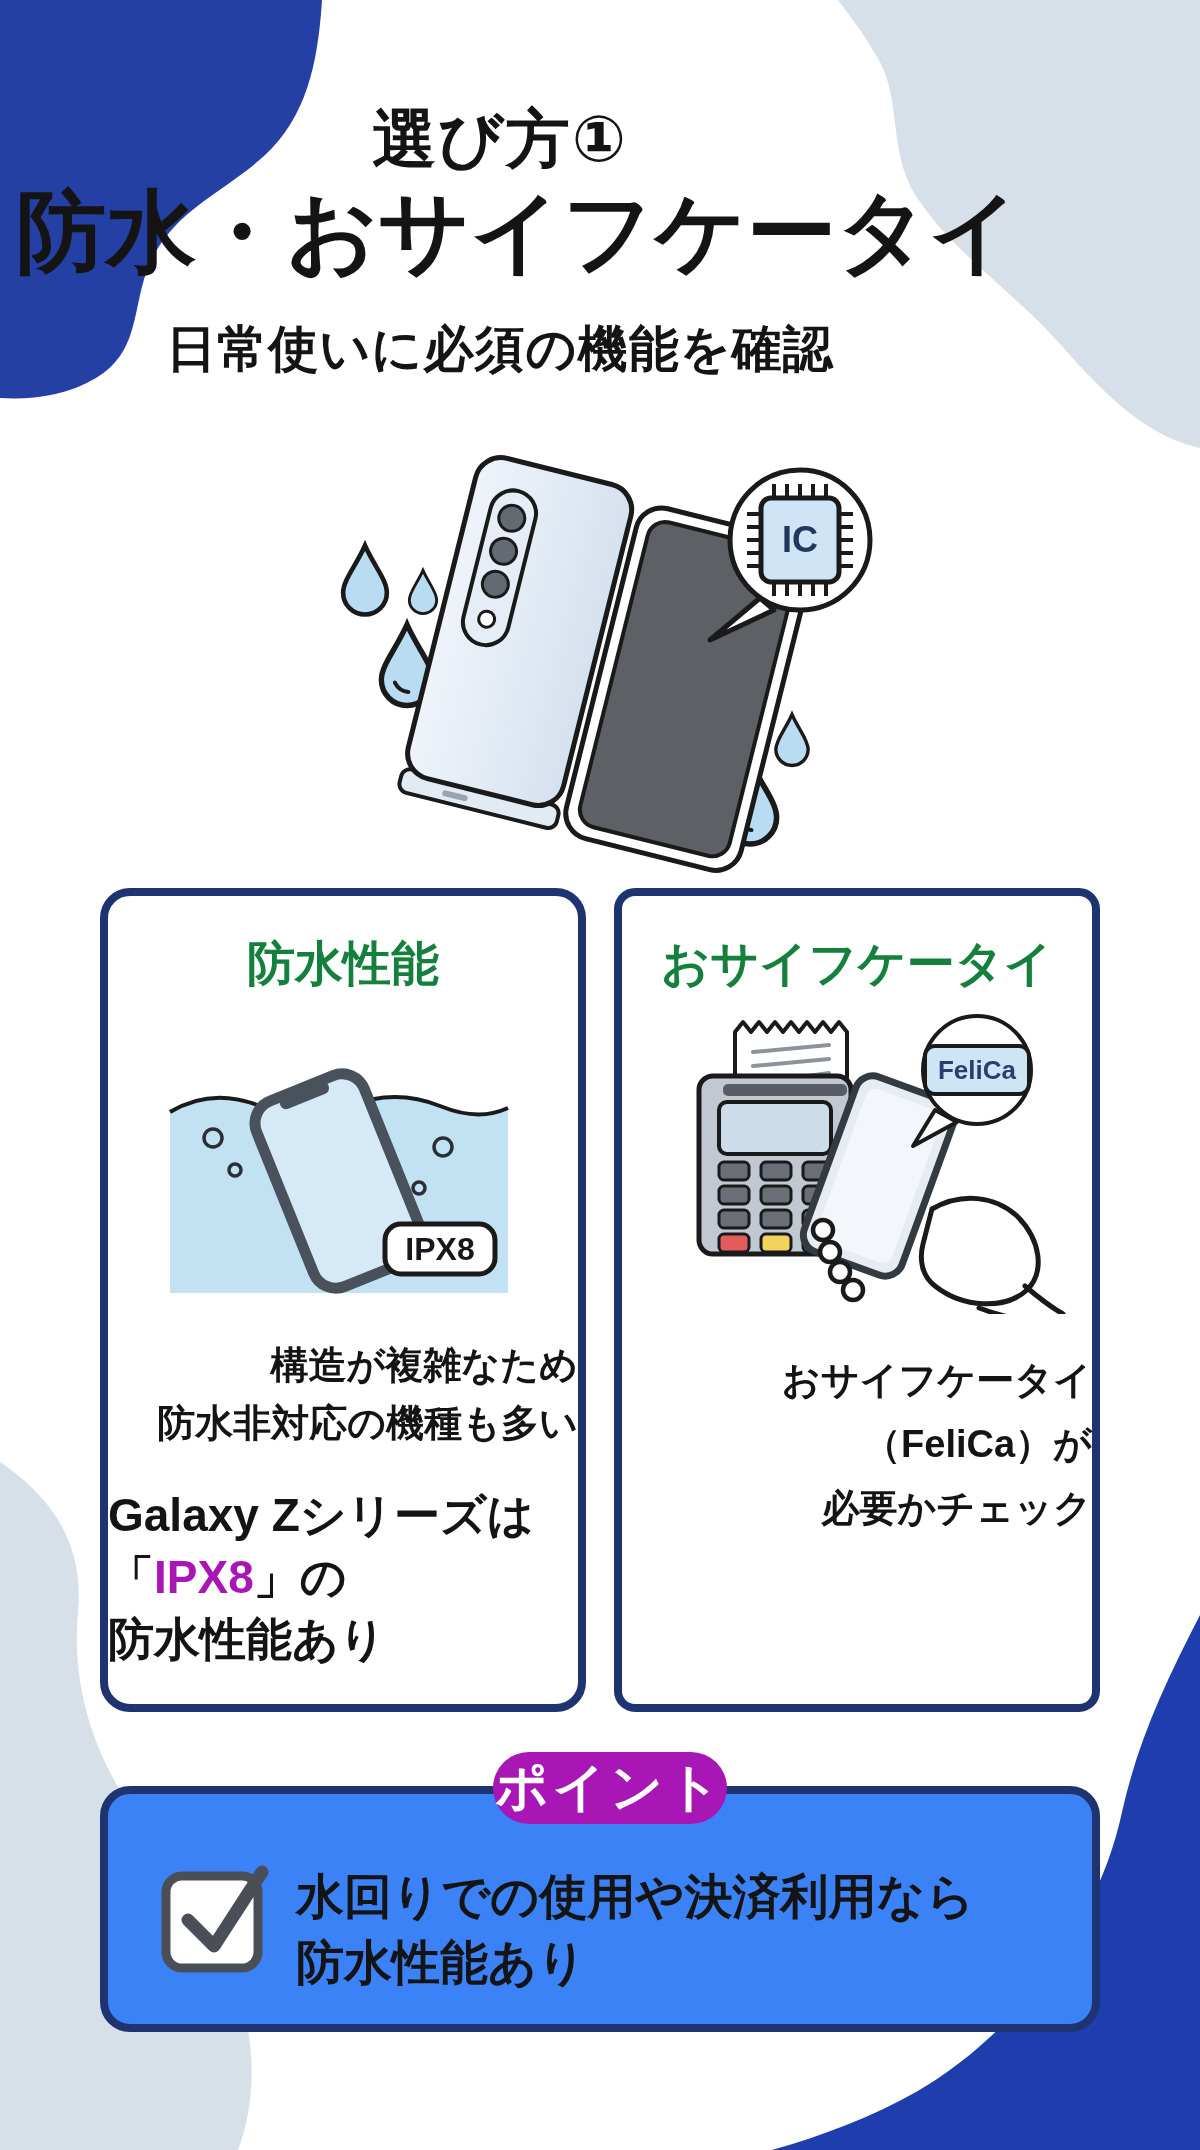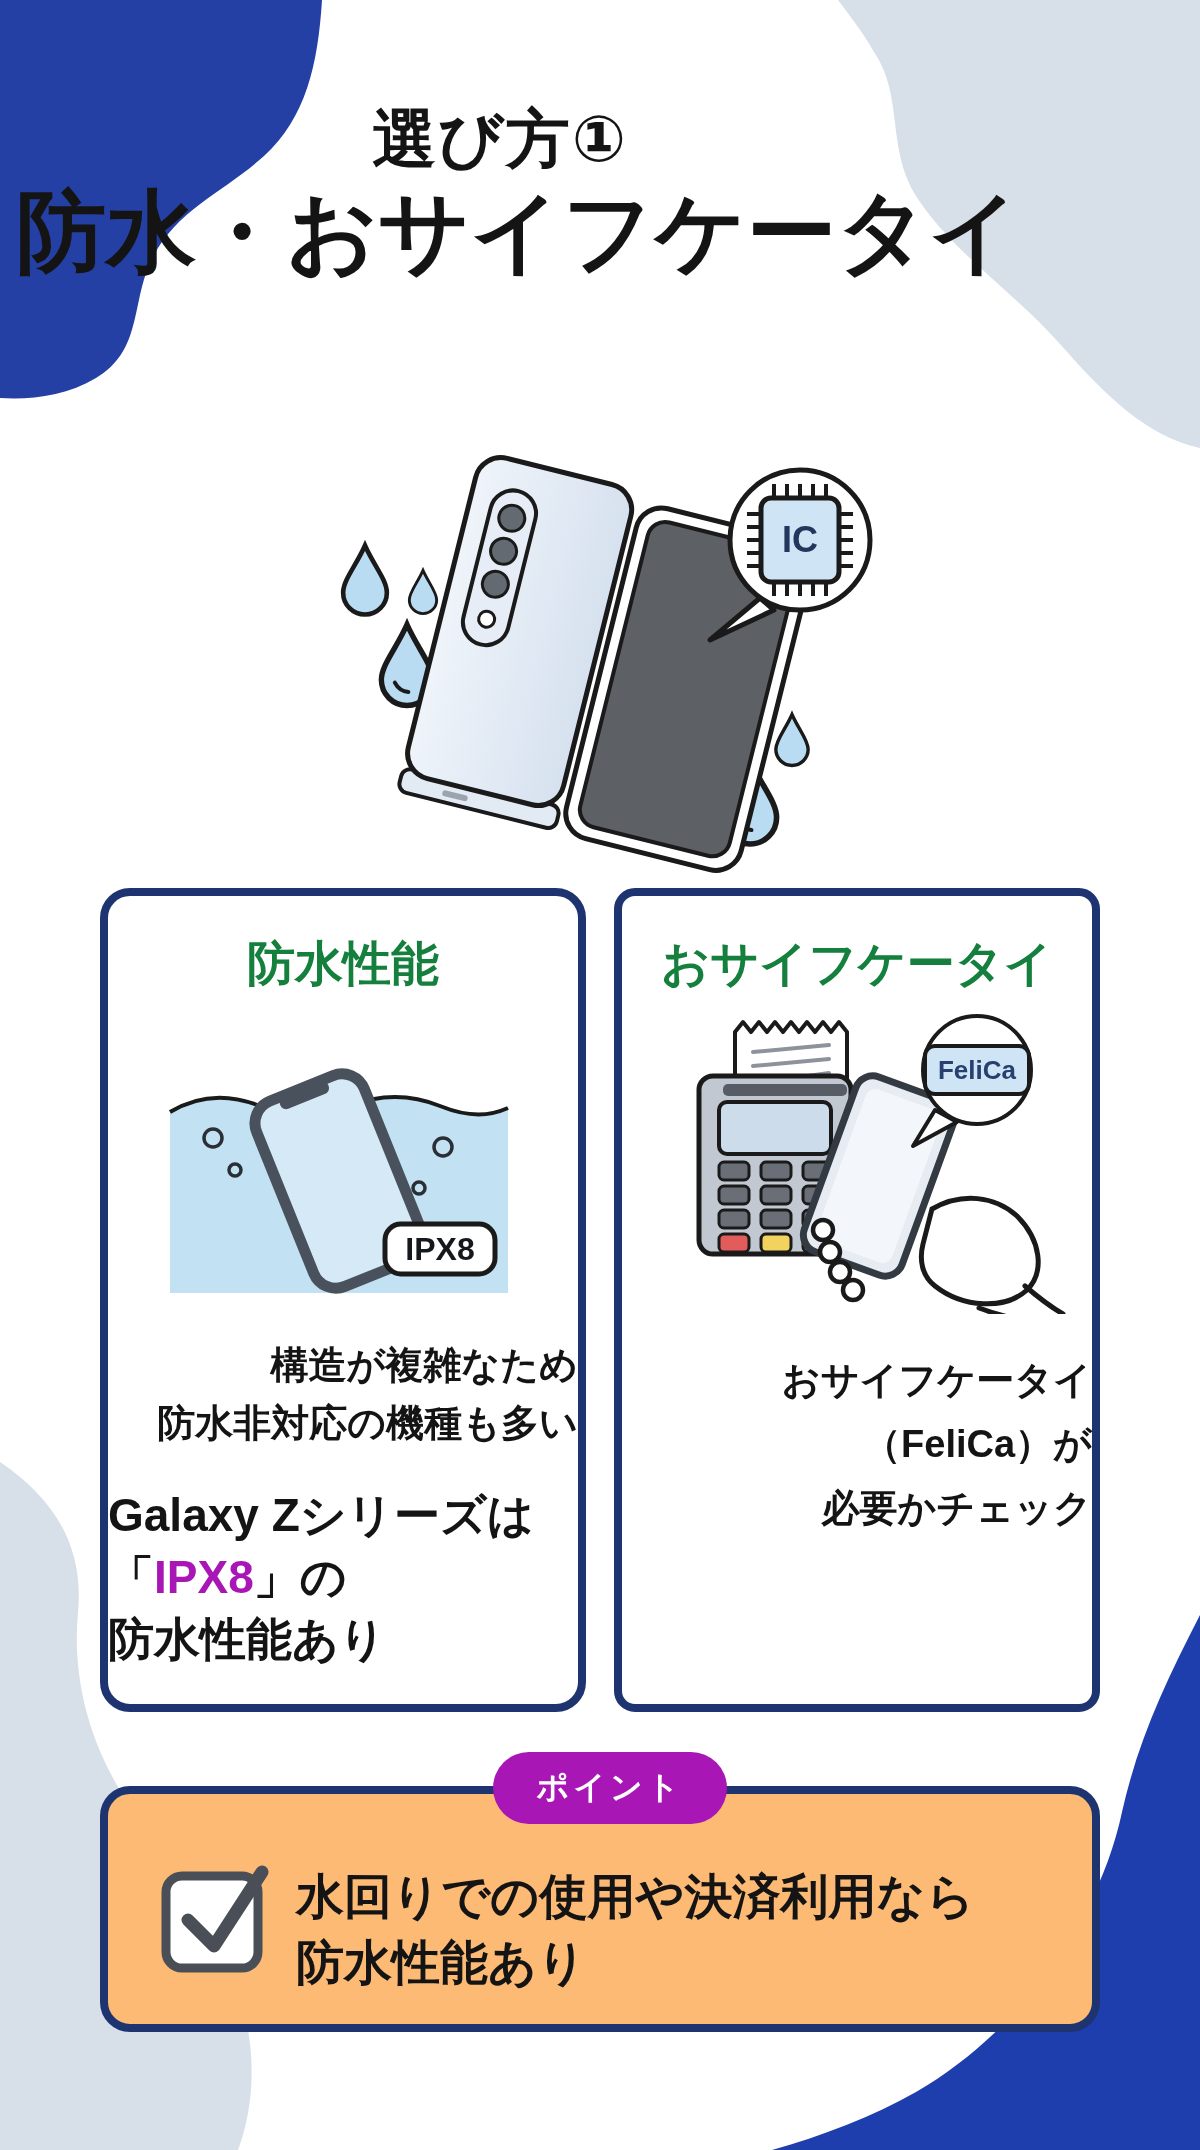--- a/index.html
+++ b/index.html
@@ -35,44 +35,45 @@
   .note{font-size:38px;font-weight:700;color:#141414;line-height:58px;left:0;right:0;text-align:right;}
   .noteA{top:440px;}
   .detail{top:588px;font-size:46px;font-weight:800;color:#141414;line-height:62px;left:0;right:0;text-align:left;}
   .hl{color:#a816b6;}
   .noteR{top:452px;line-height:64px;}
 
   
   .point-badge{
     left:493px;top:1752px;width:234px;height:72px;z-index:3;
     background:#a816b6;border-radius:36px;color:#ffffff;
-    font-size:32px;font-weight:800;letter-spacing:4px;
+    font-size:52px;font-weight:800;letter-spacing:4px;
     display:flex;align-items:center;justify-content:center;
   }
   .point-card{
     left:100px;top:1786px;width:1000px;height:246px;z-index:2;
-    background:#fdba74;border:8px solid #1d3470;border-radius:30px;box-sizing:border-box;
+    background:#3b82f6;border:8px solid #1d3470;border-radius:30px;box-sizing:border-box;
   }
   .check-wrap{left:48px;top:62px;}
   .point-text{left:188px;top:70px;font-size:48px;font-weight:800;color:#141414;line-height:66px;}
 </style>
 </head>
 <body>
 
 <div class="canvas">
 
   <svg class="abs bg" width="1200" height="2150" viewBox="0 0 1200 2150">
     <path fill="#2540a5" d="M0,0 L322,0 C318,64 306,118 264,156 C222,194 170,212 148,268 C132,308 140,352 96,378 C66,396 30,400 0,398 Z"></path>
     <path fill="#d7dfe9" d="M838,0 L1200,0 L1200,448 C1146,436 1106,396 1060,344 C1014,292 952,252 916,196 C886,148 904,96 874,52 C864,34 850,16 838,0 Z"></path>
     <path fill="#d7dfe9" d="M0,1462 C56,1500 84,1548 78,1612 C72,1676 88,1744 130,1806 C186,1888 234,1952 248,2030 C256,2076 250,2118 238,2150 L0,2150 Z"></path>
     <path fill="#1e3eae" d="M1200,1615 C1164,1685 1138,1741 1122,1812 C1102,1908 1030,2026 916,2092 C874,2116 822,2136 772,2150 L1200,2150 Z"></path>
   </svg>
 
   <div class="abs ctr fg step">選び方①</div>
   <div class="abs ctr fg title">防水・おサイフケータイ</div>
+  <div class="abs ctr fg subtitle">日常使いに必須の機能を確認</div>
 
   <svg class="abs fg hero" width="640" height="450" viewBox="0 0 640 450">
     <defs>
       <linearGradient id="backGrad" x1="0" y1="0" x2="1" y2="0">
         <stop offset="0" stop-color="#eff4fa"></stop>
           <stop offset="1" stop-color="#d6e1ef"></stop>
       </linearGradient>
     </defs>
 
     <g fill="#b9dcf3" stroke="#1a1a1a" stroke-width="4">

